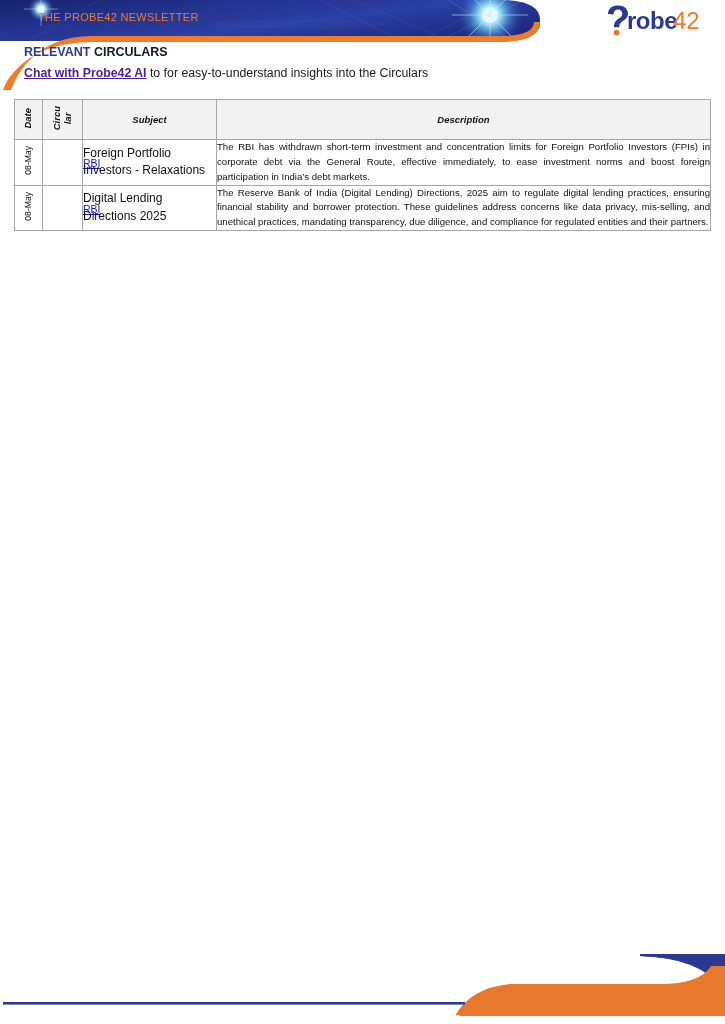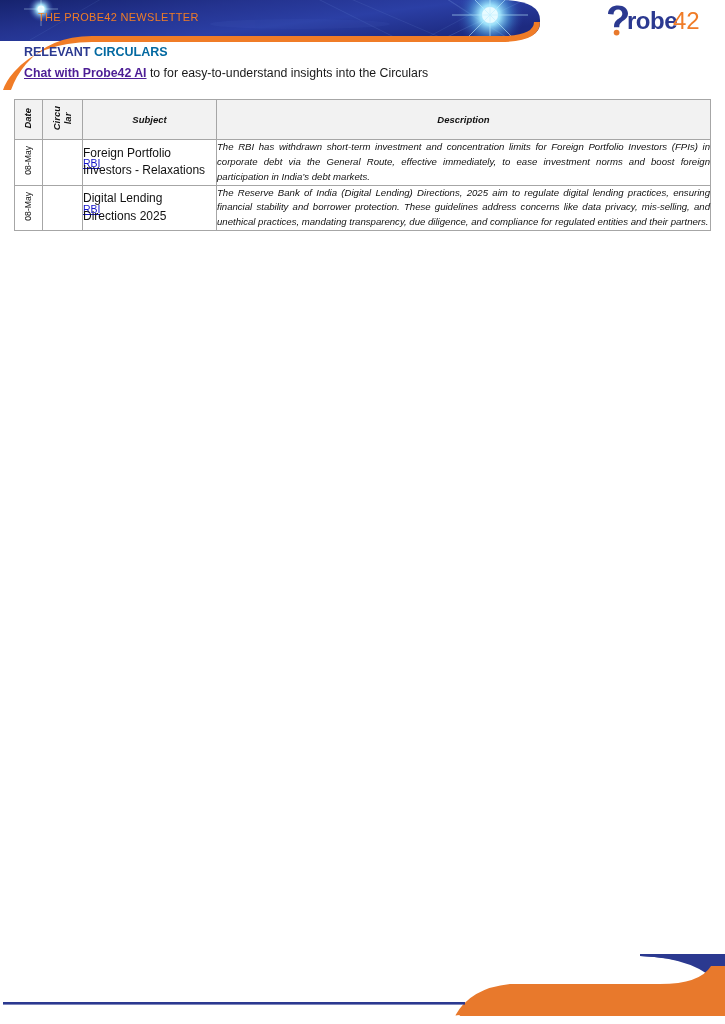--- a/index.html
+++ b/index.html
@@ -56,21 +56,21 @@
   
   .section-heading {
     position: absolute;
     left: 24px;
     top: 45px;
     font-size: 12.5px;
     font-weight: bold;
     white-space: nowrap;
   }
   .sh-relevant { color: #2b3990; text-align: right; }
-  .sh-circulars { color: #0369a1; }
+  .sh-circulars { color: #0f172a; }
 
   
   .subline {
     position: absolute;
     left: 24px;
     top: 66px;
     font-size: 12.3px;
     color: #1a1a1a;
     white-space: nowrap;
   }
@@ -157,21 +157,20 @@
     vertical-align: middle;
   }
   td.desc-cell {
     font-size: 9.6px;
     color: #111;
     padding: 7px 9px 7px 9px;
     line-height: 1.55;
     text-align: justify;
     text-justify: inter-word;
     vertical-align: middle;
-    font-style: italic;
   }
 
   
   .footer-wrap {
     position: absolute;
     left: 0;
     bottom: 0;
     width: 725px;
     height: 70px;
   }

